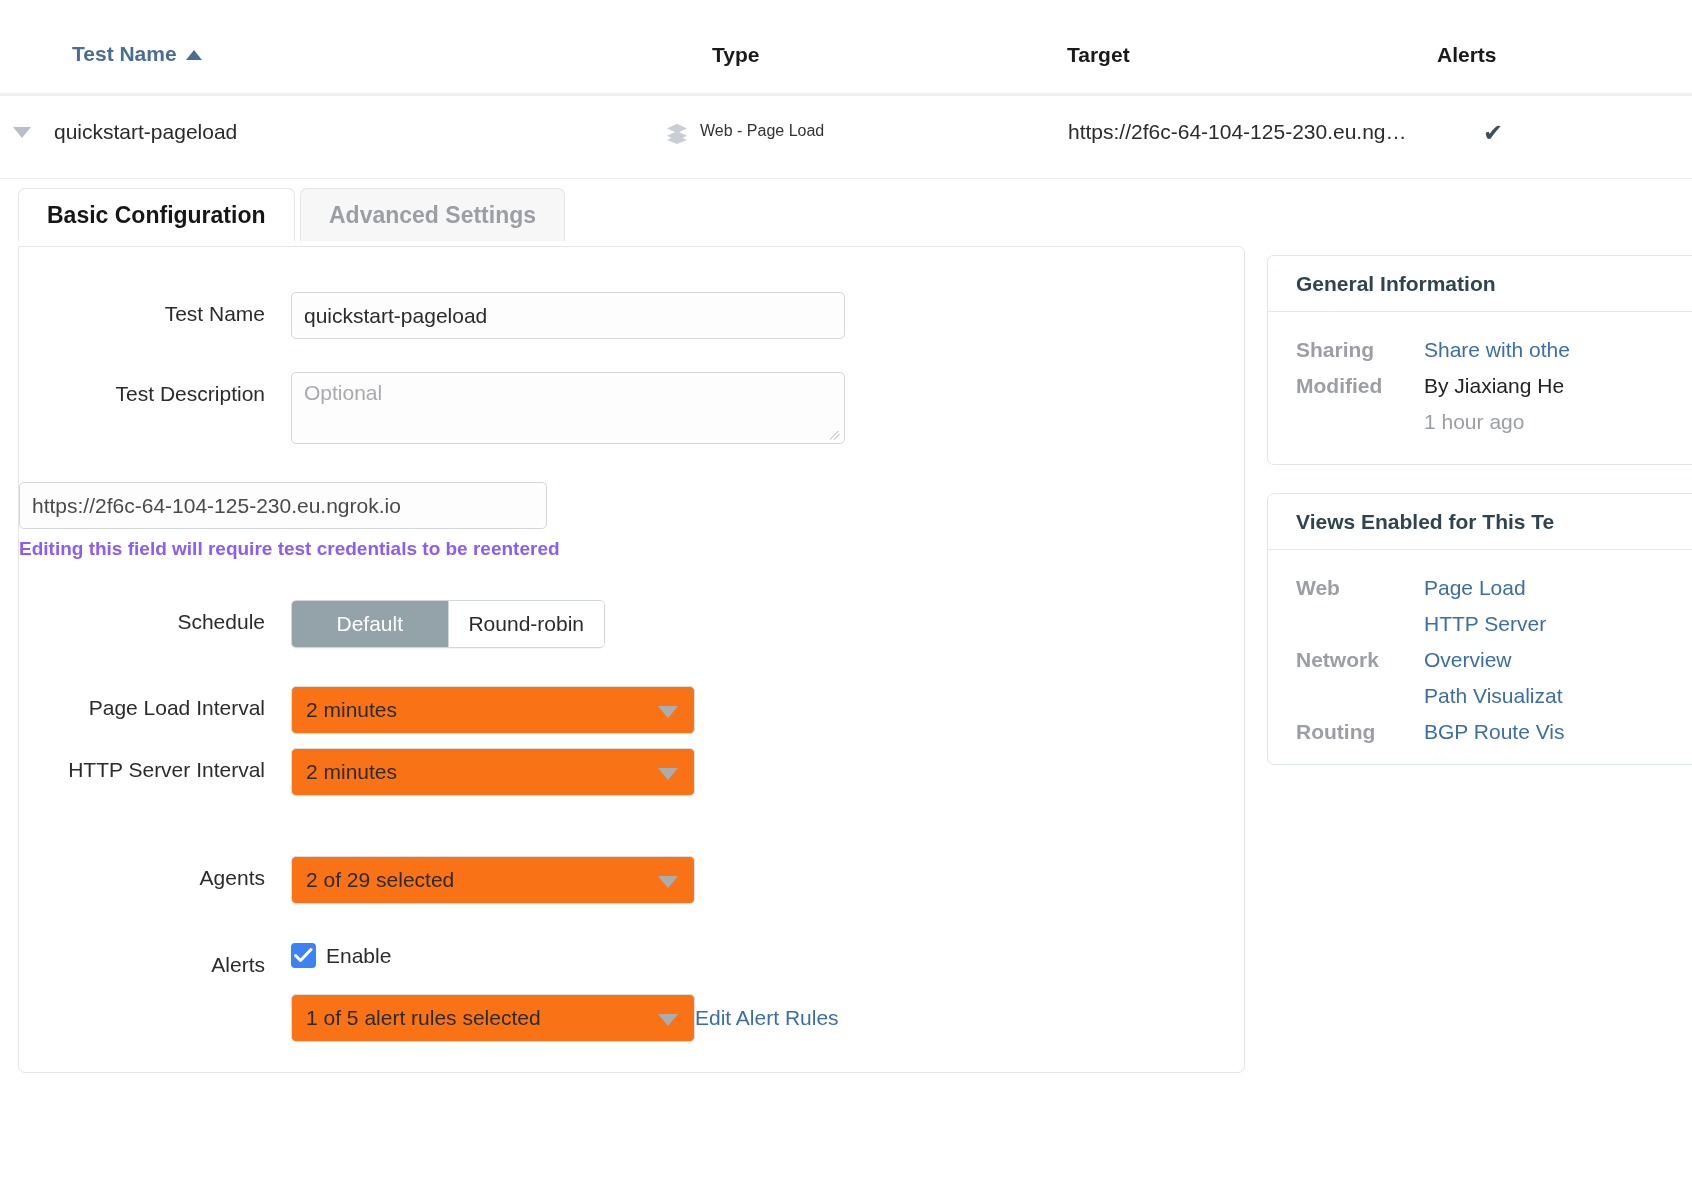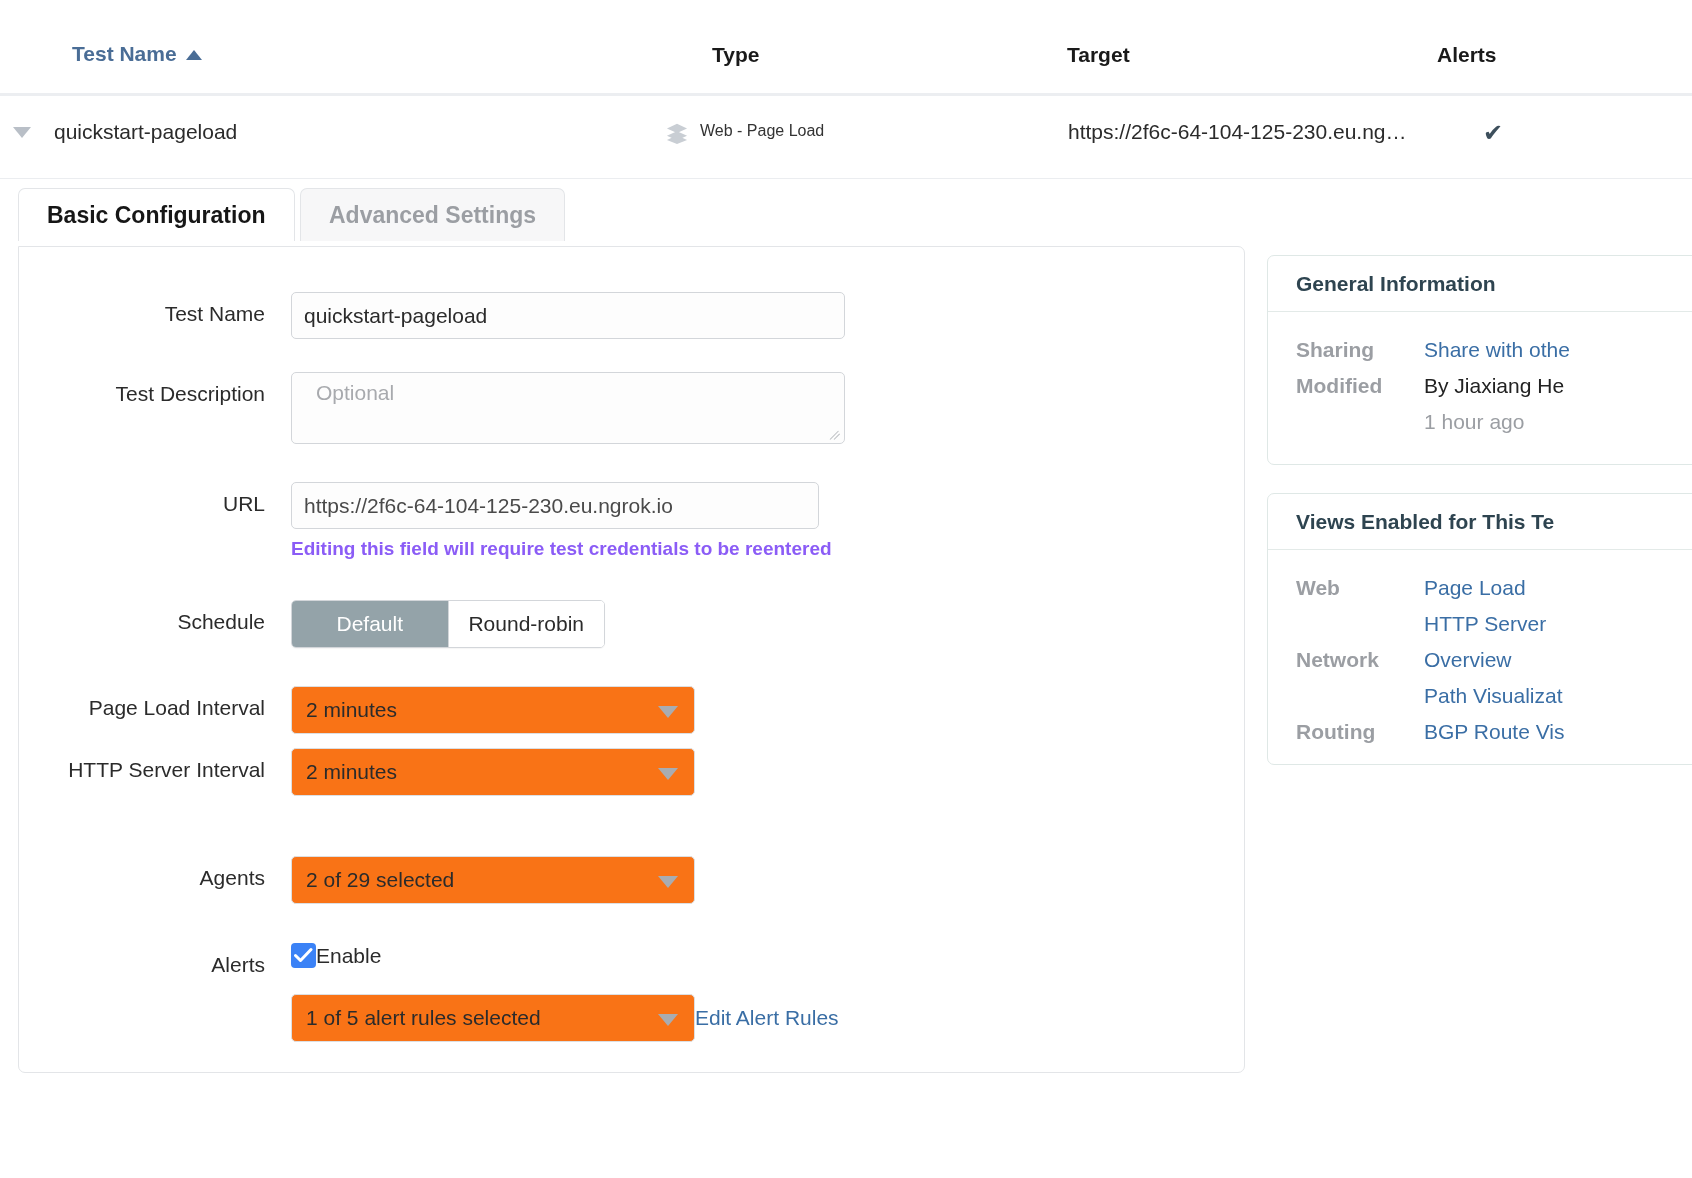--- a/index.html
+++ b/index.html
@@ -150,21 +150,21 @@
     outline: none;
   }
   .text-input.url { width: 528px; color: #4a4a4a; }
   .textarea-input {
     width: 554px; height: 72px;
     border: 1px solid #d3d6da;
     border-radius: 5px;
     background: #fdfdfd;
     font-size: 21px;
     color: #2b2b2b;
-    padding: 8px 24px;
+    padding: 8px 12px;
     resize: none;
     font-family: "Liberation Sans", sans-serif;
     outline: none;
   }
   .textarea-input::placeholder { color: #a8aaae; }
   .resize-grip {
     position: absolute;
     right: 2px; bottom: 3px;
     width: 14px; height: 14px;
     pointer-events: none;
@@ -222,21 +222,21 @@
   }
   .select-caret {
     position: absolute; right: 16px; top: 19px;
     width: 0; height: 0;
     border-left: 10px solid transparent;
     border-right: 10px solid transparent;
     border-top: 12px solid #a9acb1;
   }
 
   
-  .checkbox-row { display: flex; align-items: center; gap: 0; }
+  .checkbox-row { display: flex; align-items: center; gap: 10px; }
   .checkbox {
     width: 25px; height: 25px;
     background: #3b82f6;
     border-radius: 4px;
     position: relative;
     cursor: pointer;
     flex: none;
   }
   .checkbox svg { position: absolute; left: 3px; top: 4px; }
   .checkbox-label { font-size: 21px; color: #2b2b2b; }
@@ -330,21 +330,20 @@
     <div class="field-col" style="position:relative;">
       <textarea class="textarea-input" placeholder="Optional" style=""></textarea>
       <span class="resize-grip">
         <span style="left:1px; top:12px; width:12px; transform:rotate(-45deg);"></span>
         <span style="left:5px; top:12px; width:8px; transform:rotate(-45deg);"></span>
       </span>
     </div>
   </div>
 
   <div class="form-row" style="left:0; top:235px;">
-    <div class="form-label">URL</div>
     <div class="field-col">
       <input class="text-input url" type="text" value="https://2f6c-64-104-125-230.eu.ngrok.io" style="">
       <div class="helper-text">Editing this field will require test credentials to be reentered</div>
     </div>
   </div>
 
   <div class="form-row" style="left:0; top:353px;">
     <div class="form-label">Schedule</div>
     <div class="segmented">
       <div class="seg-btn selected">Default</div>

